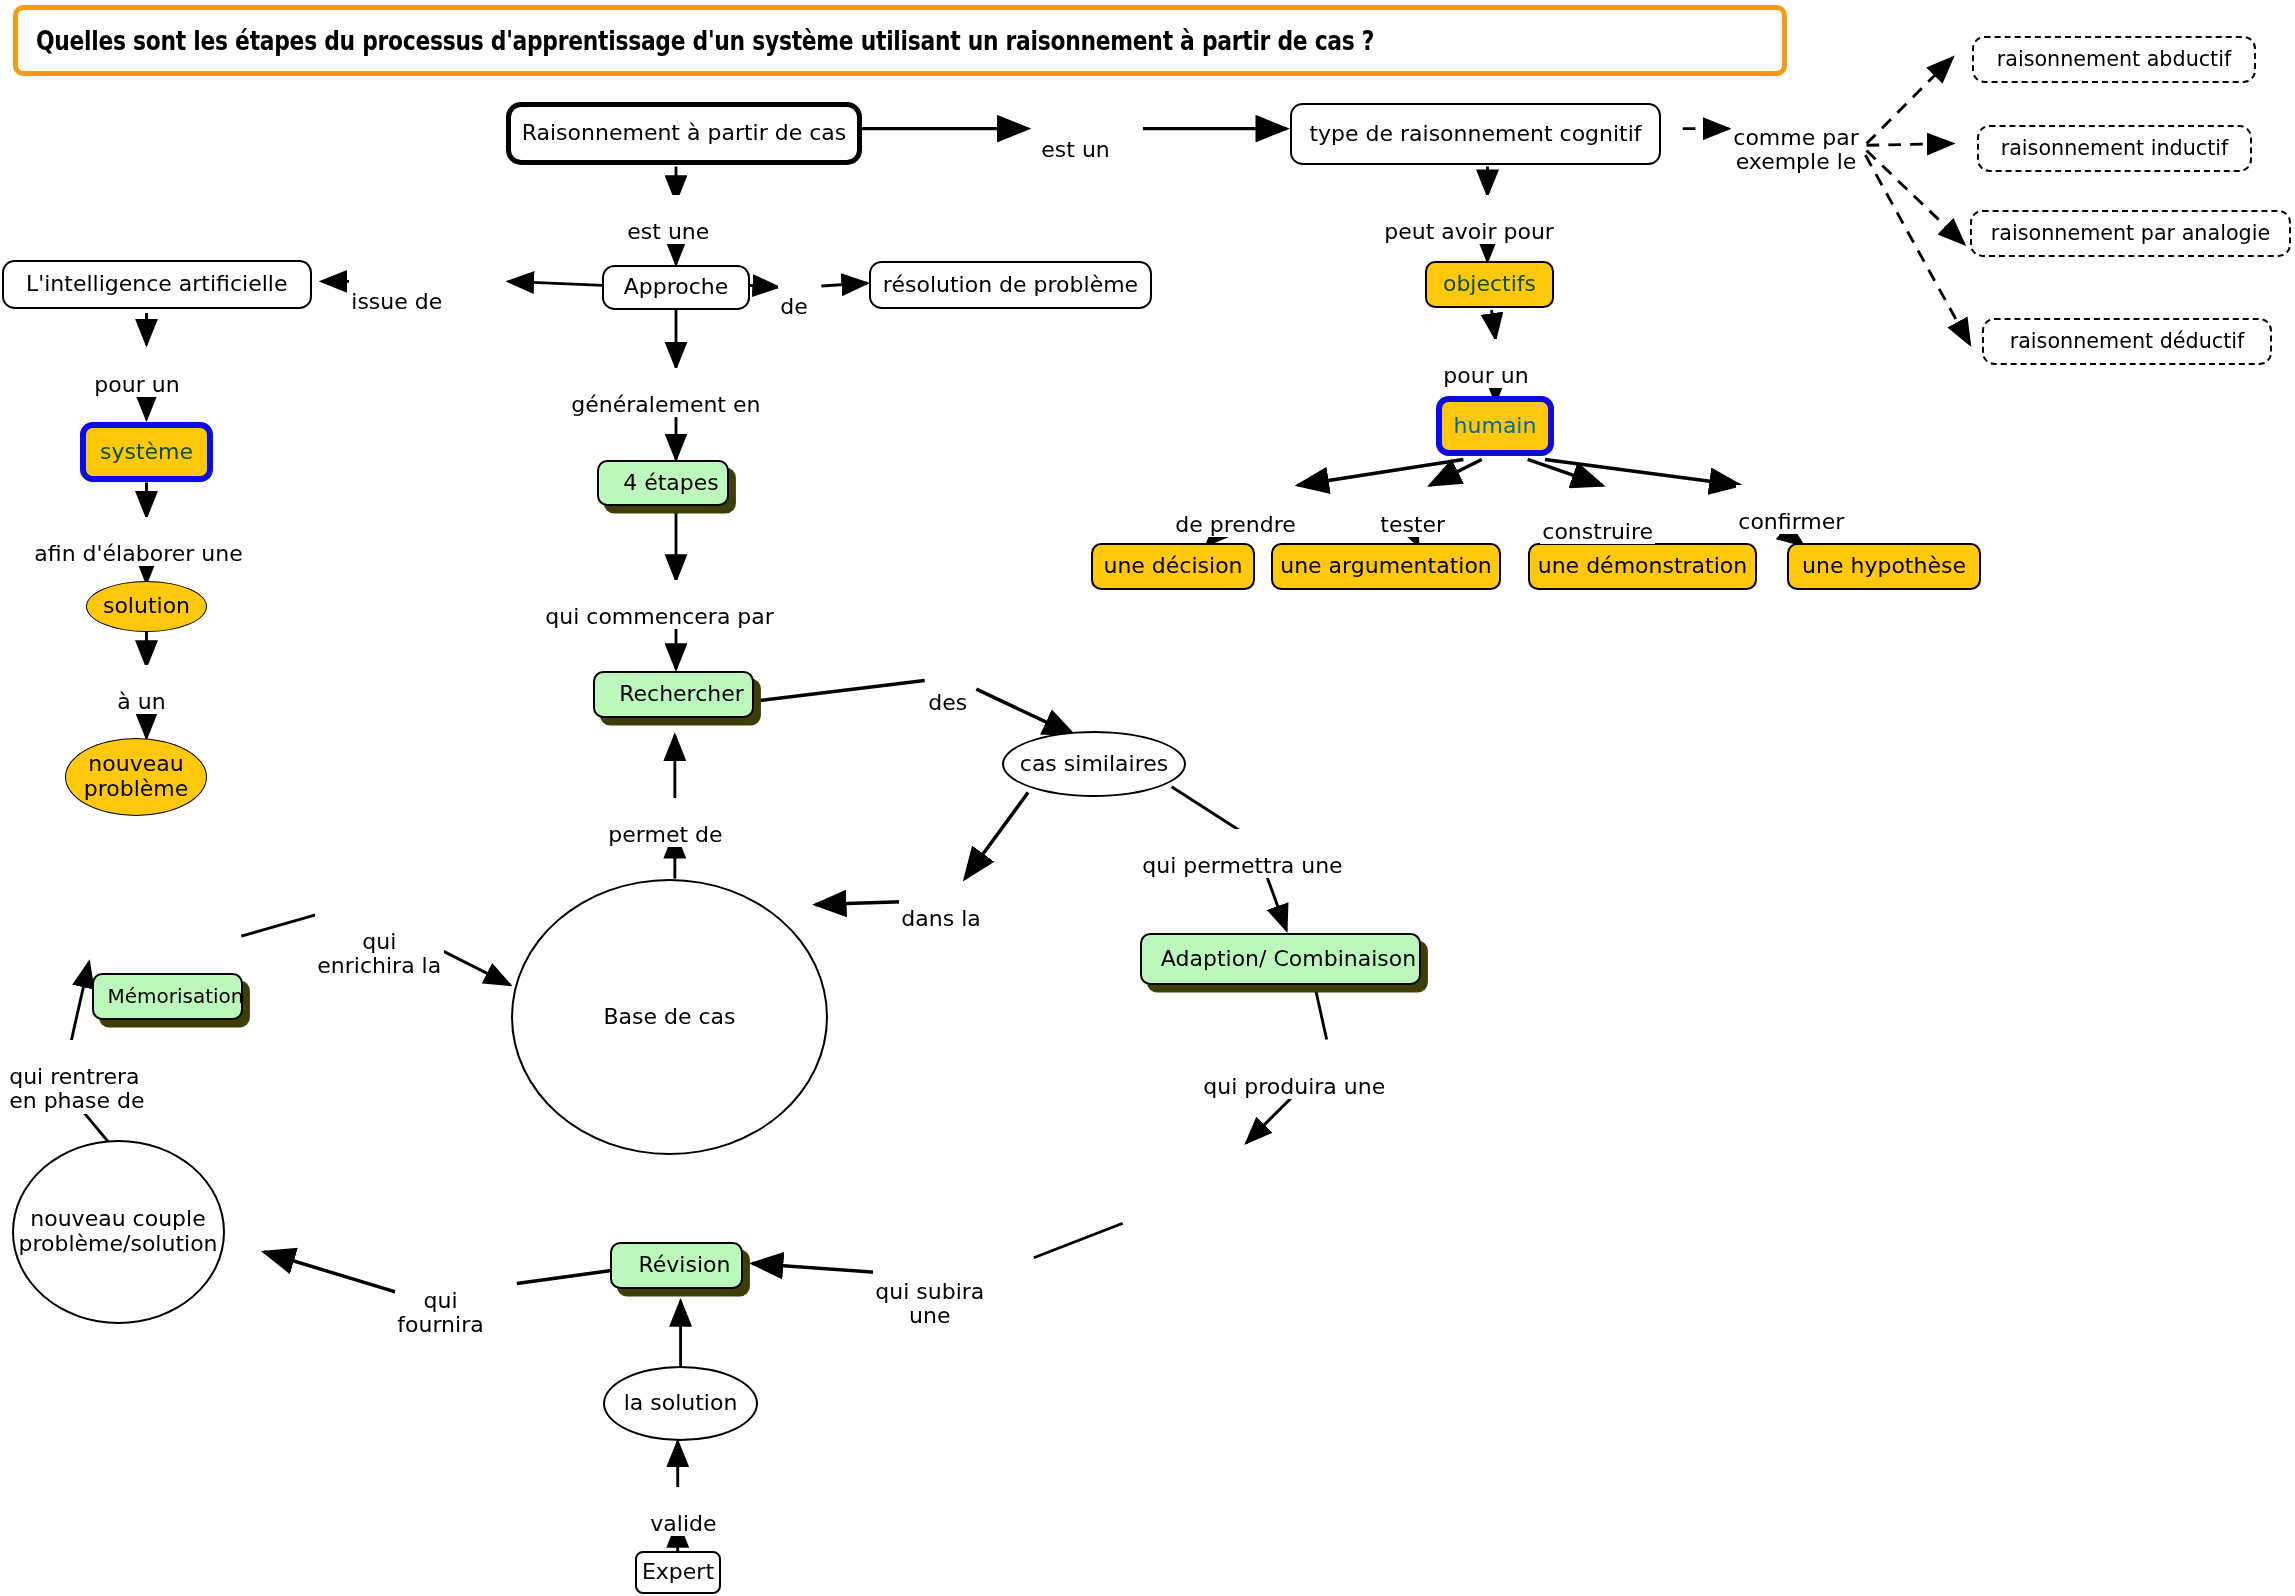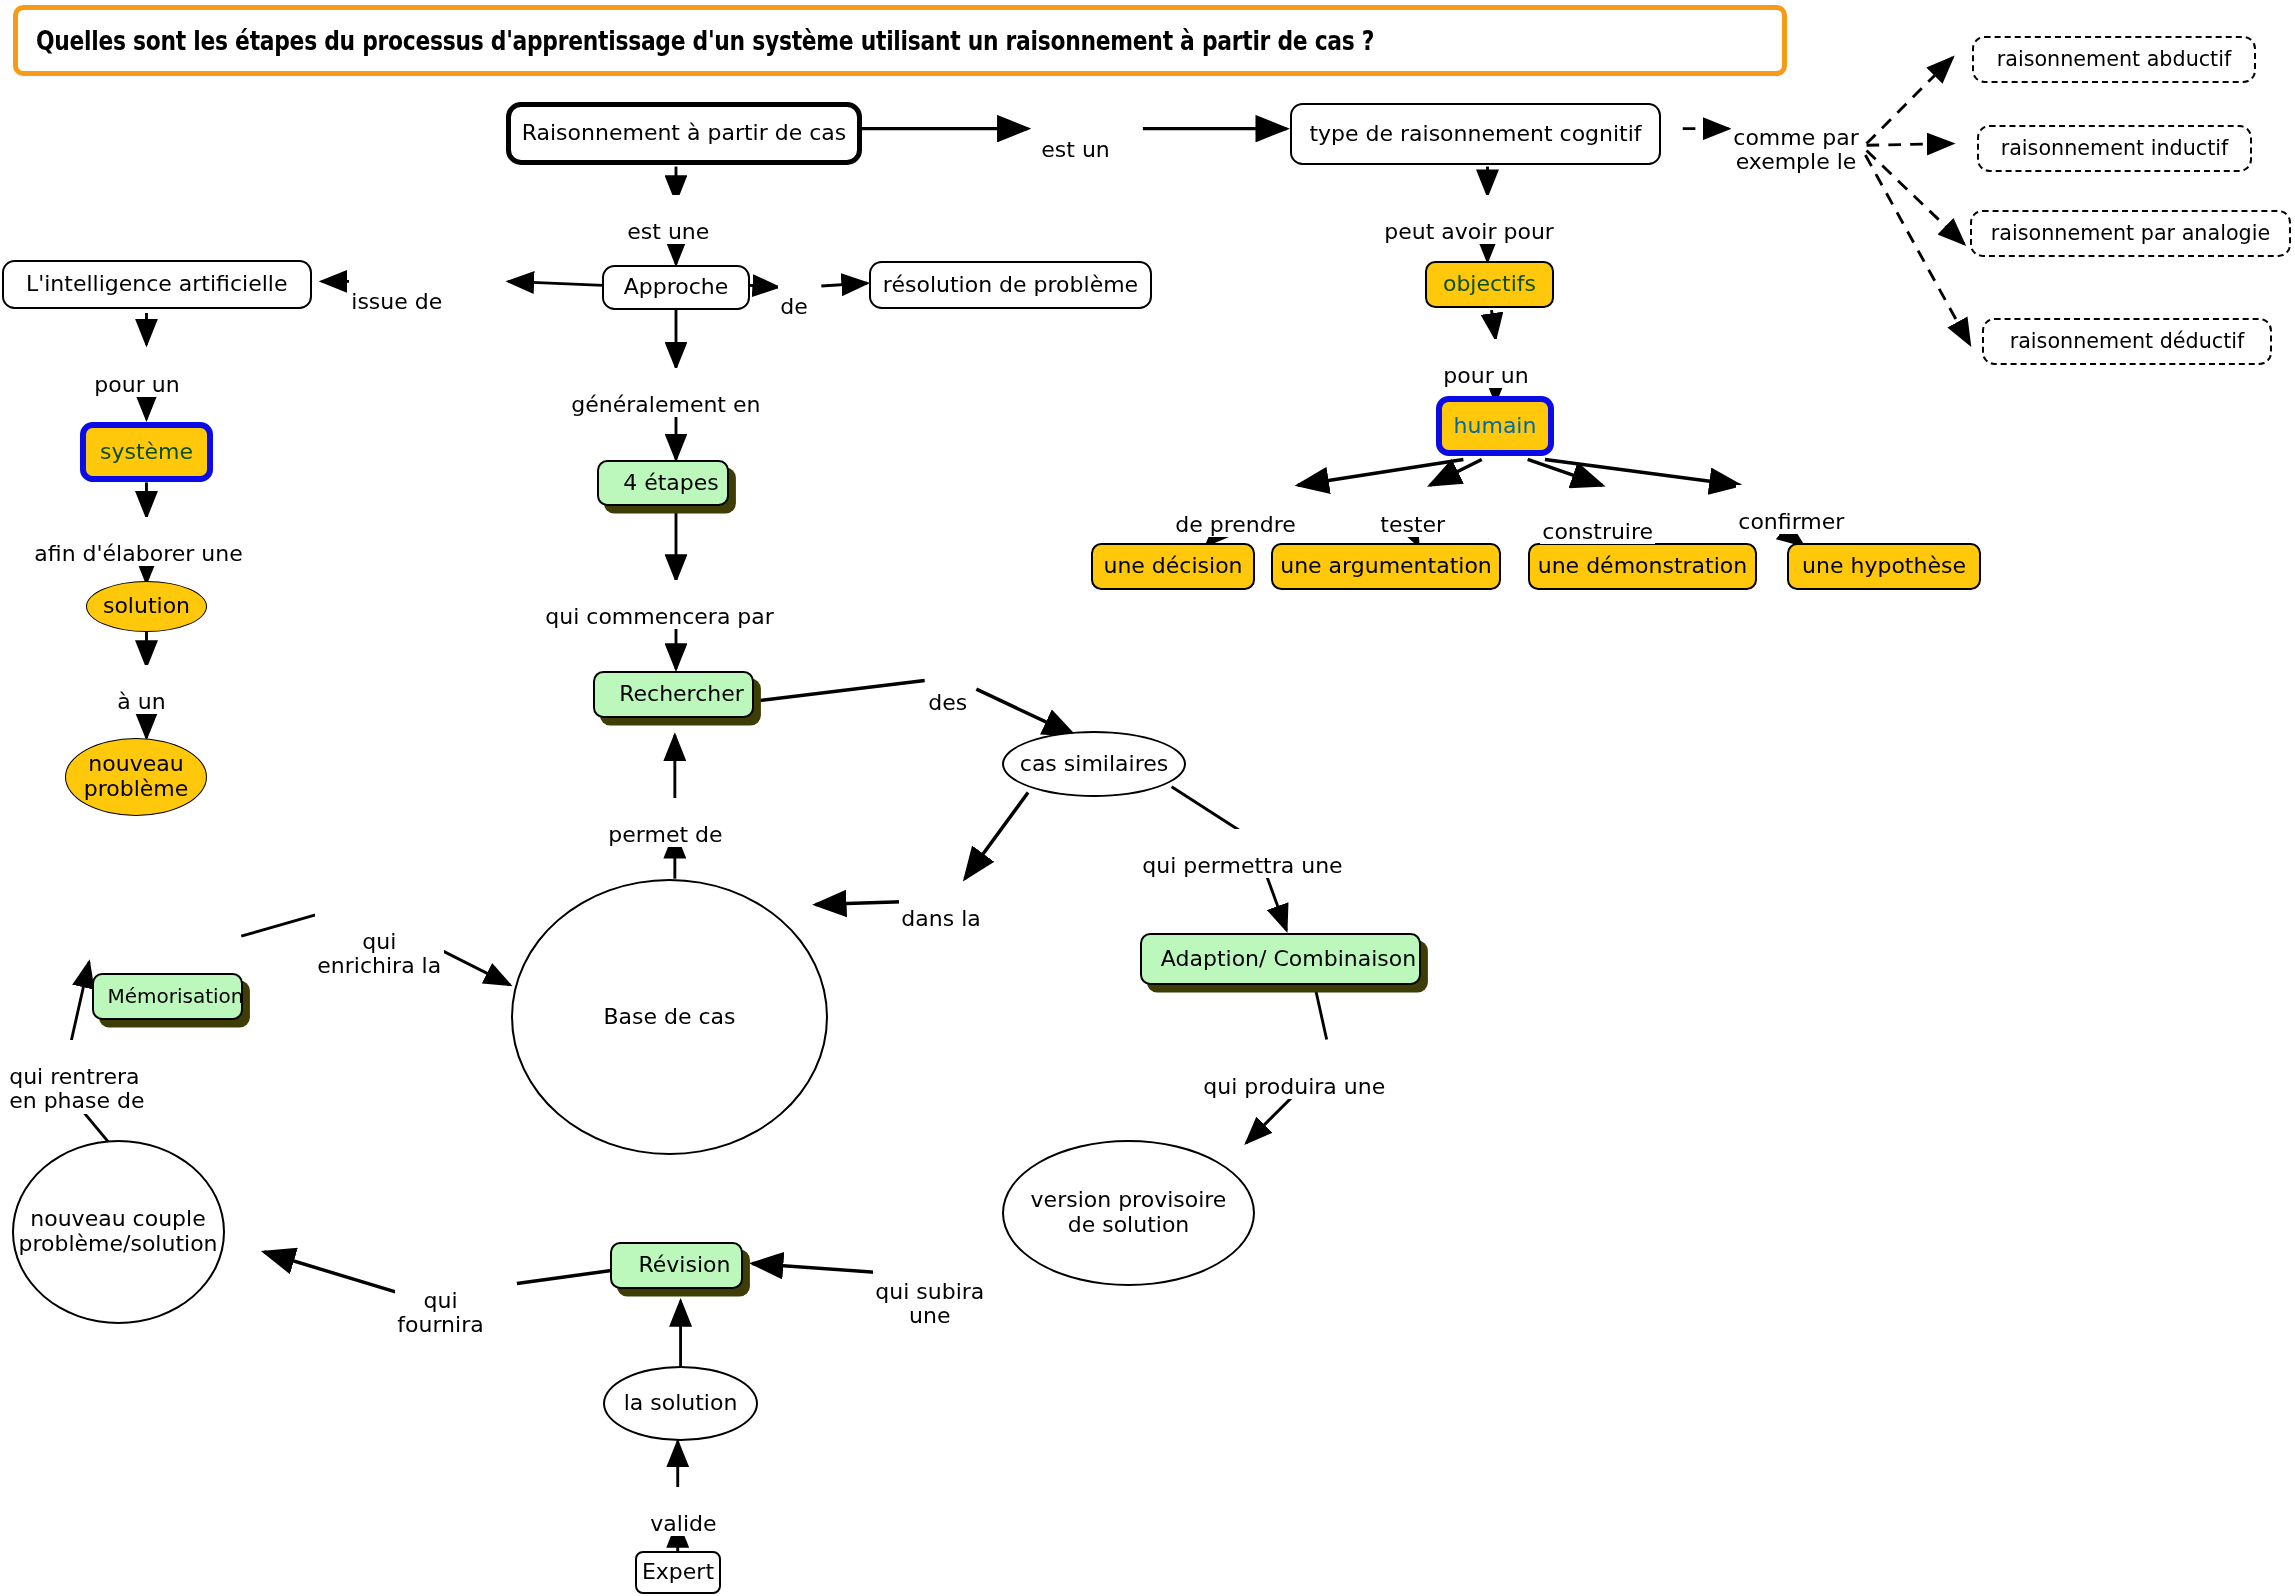--- a/index.html
+++ b/index.html
@@ -341,24 +341,20 @@
   </div>
 
   <div class="node box-green" style="left:1140px;top:933px;width:281px;height:52px;font-size:22px;">
     <span class="txt">Adaption/ Combinaison</span>
   </div>
 
   <div class="node box-green" style="left:92px;top:925px;width:151px;height:47px;font-size:20px;margin-top:48px;">
     <span class="txt">Mémorisation</span>
   </div>
 
-  <div class="node oval-white" style="left:1002px;top:1140px;width:253px;height:146px;font-size:22px;white-space:pre-line;">
-    <span class="txt">version provisoire
-de solution</span>
-  </div>
 
   <div class="node oval-white" style="left:11.5px;top:1140px;width:213px;height:184px;font-size:22px;white-space:pre-line;">
     <span class="txt">nouveau couple
 problème/solution</span>
   </div>
 
   <div class="node box-green" style="left:610px;top:1242px;width:133px;height:47px;font-size:22px;">
     <span class="txt">Révision</span>
   </div>
 

